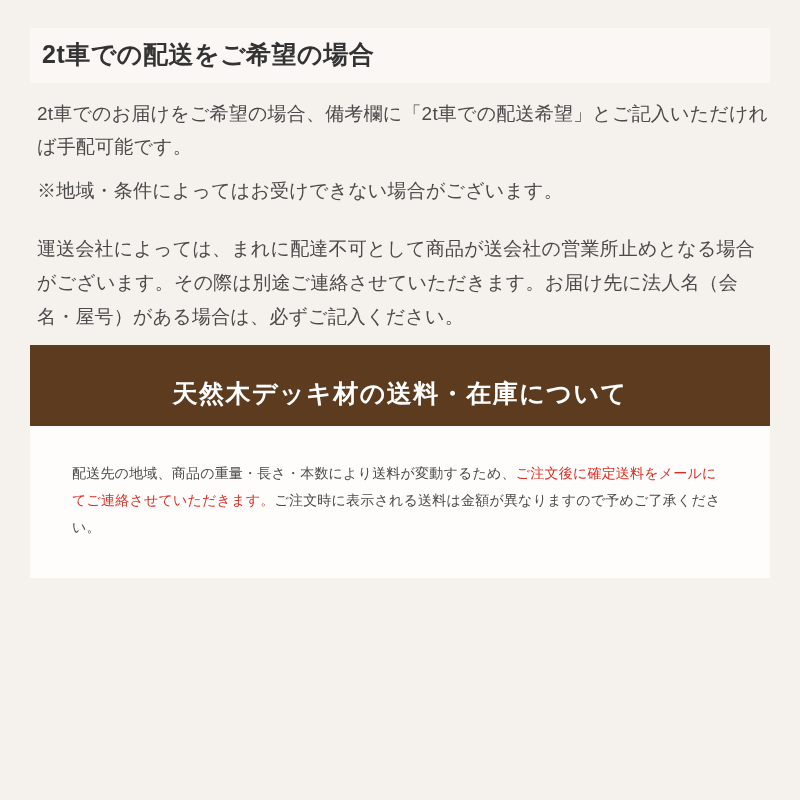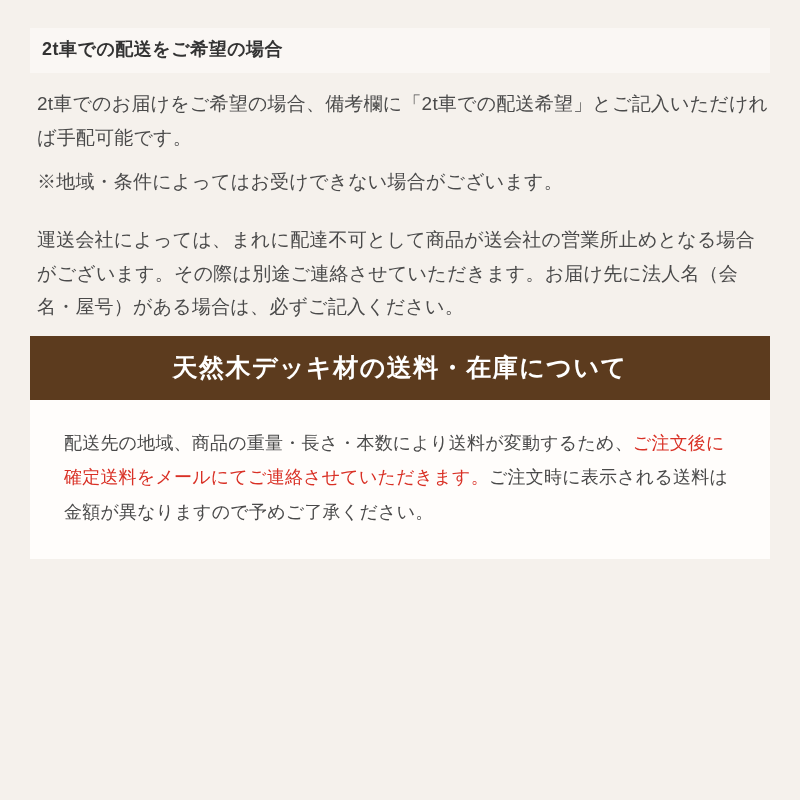--- a/index.html
+++ b/index.html
@@ -16,21 +16,21 @@
   }
   .page {
     width: 800px;
     height: 800px;
     box-sizing: border-box;
     padding: 28px 30px 0 30px;
   }
 
   .section-heading {
     background: #faf7f4;
-    font-size: 18px;
+    font-size: 25px;
     font-weight: bold;
     color: #333333;
     letter-spacing: 0.5px;
     padding: 10px 12px 12px 12px;
     margin: 0 0 14px 0;
     line-height: 1.3;
   }
 
   .body-text {
     font-size: 19px;
@@ -46,36 +46,36 @@
   .block-gap {
     height: 18px;
   }
 
   .banner {
     background: #5c3b1e;
     color: #ffffff;
     font-size: 25px;
     font-weight: bold;
     letter-spacing: 1.5px;
-    padding: 16px 10px 18px 10px;
+    padding: 33px 10px 18px 10px;
     text-align: center;
     margin: 12px 0 0 0;
     line-height: 1.2;
   }
 
   .panel {
     background: #fffdfb;
     padding: 26px 34px 30px 34px;
     margin-top: 0;
   }
   .panel p {
-    font-size: 18px;
+    font-size: 14px;
     line-height: 1.9;
     color: #4a4a4a;
-    margin: 0;
+    margin: 8px;
     letter-spacing: 0.2px;
   }
   .hl {
     color: #d93025;
   }
 </style>
 </head>
 <body>
 
 <div class="page">

